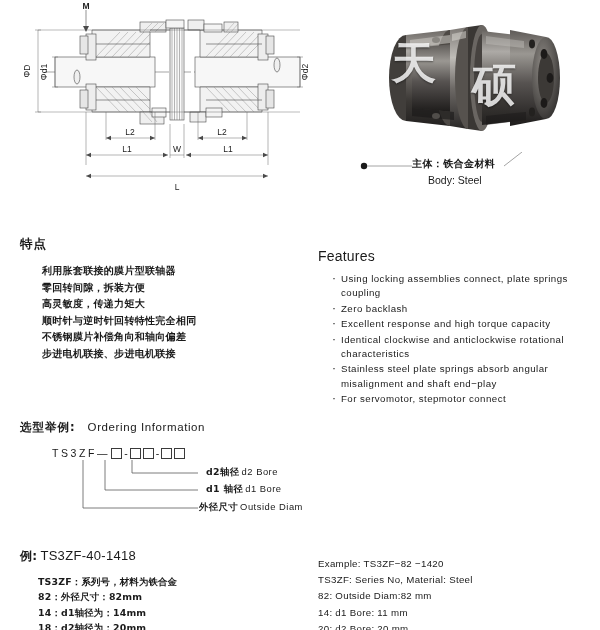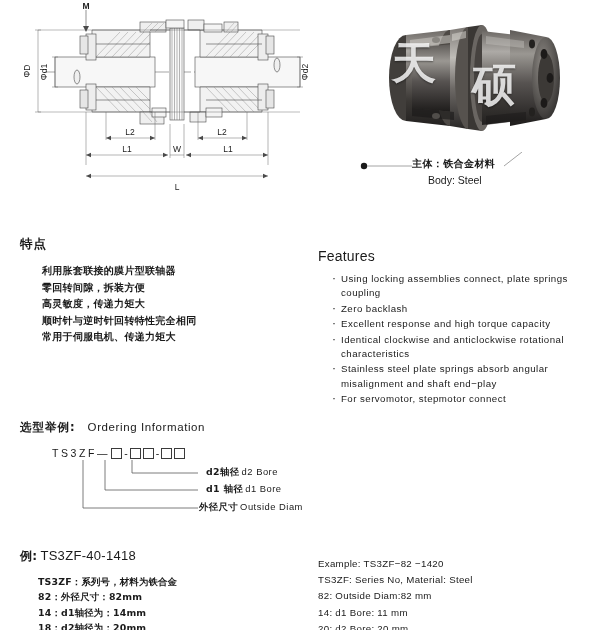--- a/index.html
+++ b/index.html
@@ -357,21 +357,22 @@
   </div>
 </div>
 
 <div class="abs" id="features-cn">
   <div class="sec-h-cn">特点</div>
   <ul class="cn-list">
     <li>利用胀套联接的膜片型联轴器</li>
     <li>零回转间隙，拆装方便</li>
     <li>高灵敏度，传递力矩大</li>
     <li>顺时针与逆时针回转特性完全相同</li>
-    <li>常用于伺服电机、传递力矩大</li>
+    <li>不锈钢膜片补偿角向和轴向偏差</li>
+    <li>步进电机联接、步进电机联接</li>
   </ul>
 </div>
 
 <div class="abs" id="features-en">
   <div class="sec-h-en">Features</div>
   <ul class="en-list">
     <li>Using locking assemblies connect, plate springs coupling</li>
     <li>Zero backlash</li>
     <li>Excellent response and high torque capacity</li>
     <li>Identical clockwise and anticlockwise rotational characteristics</li>

